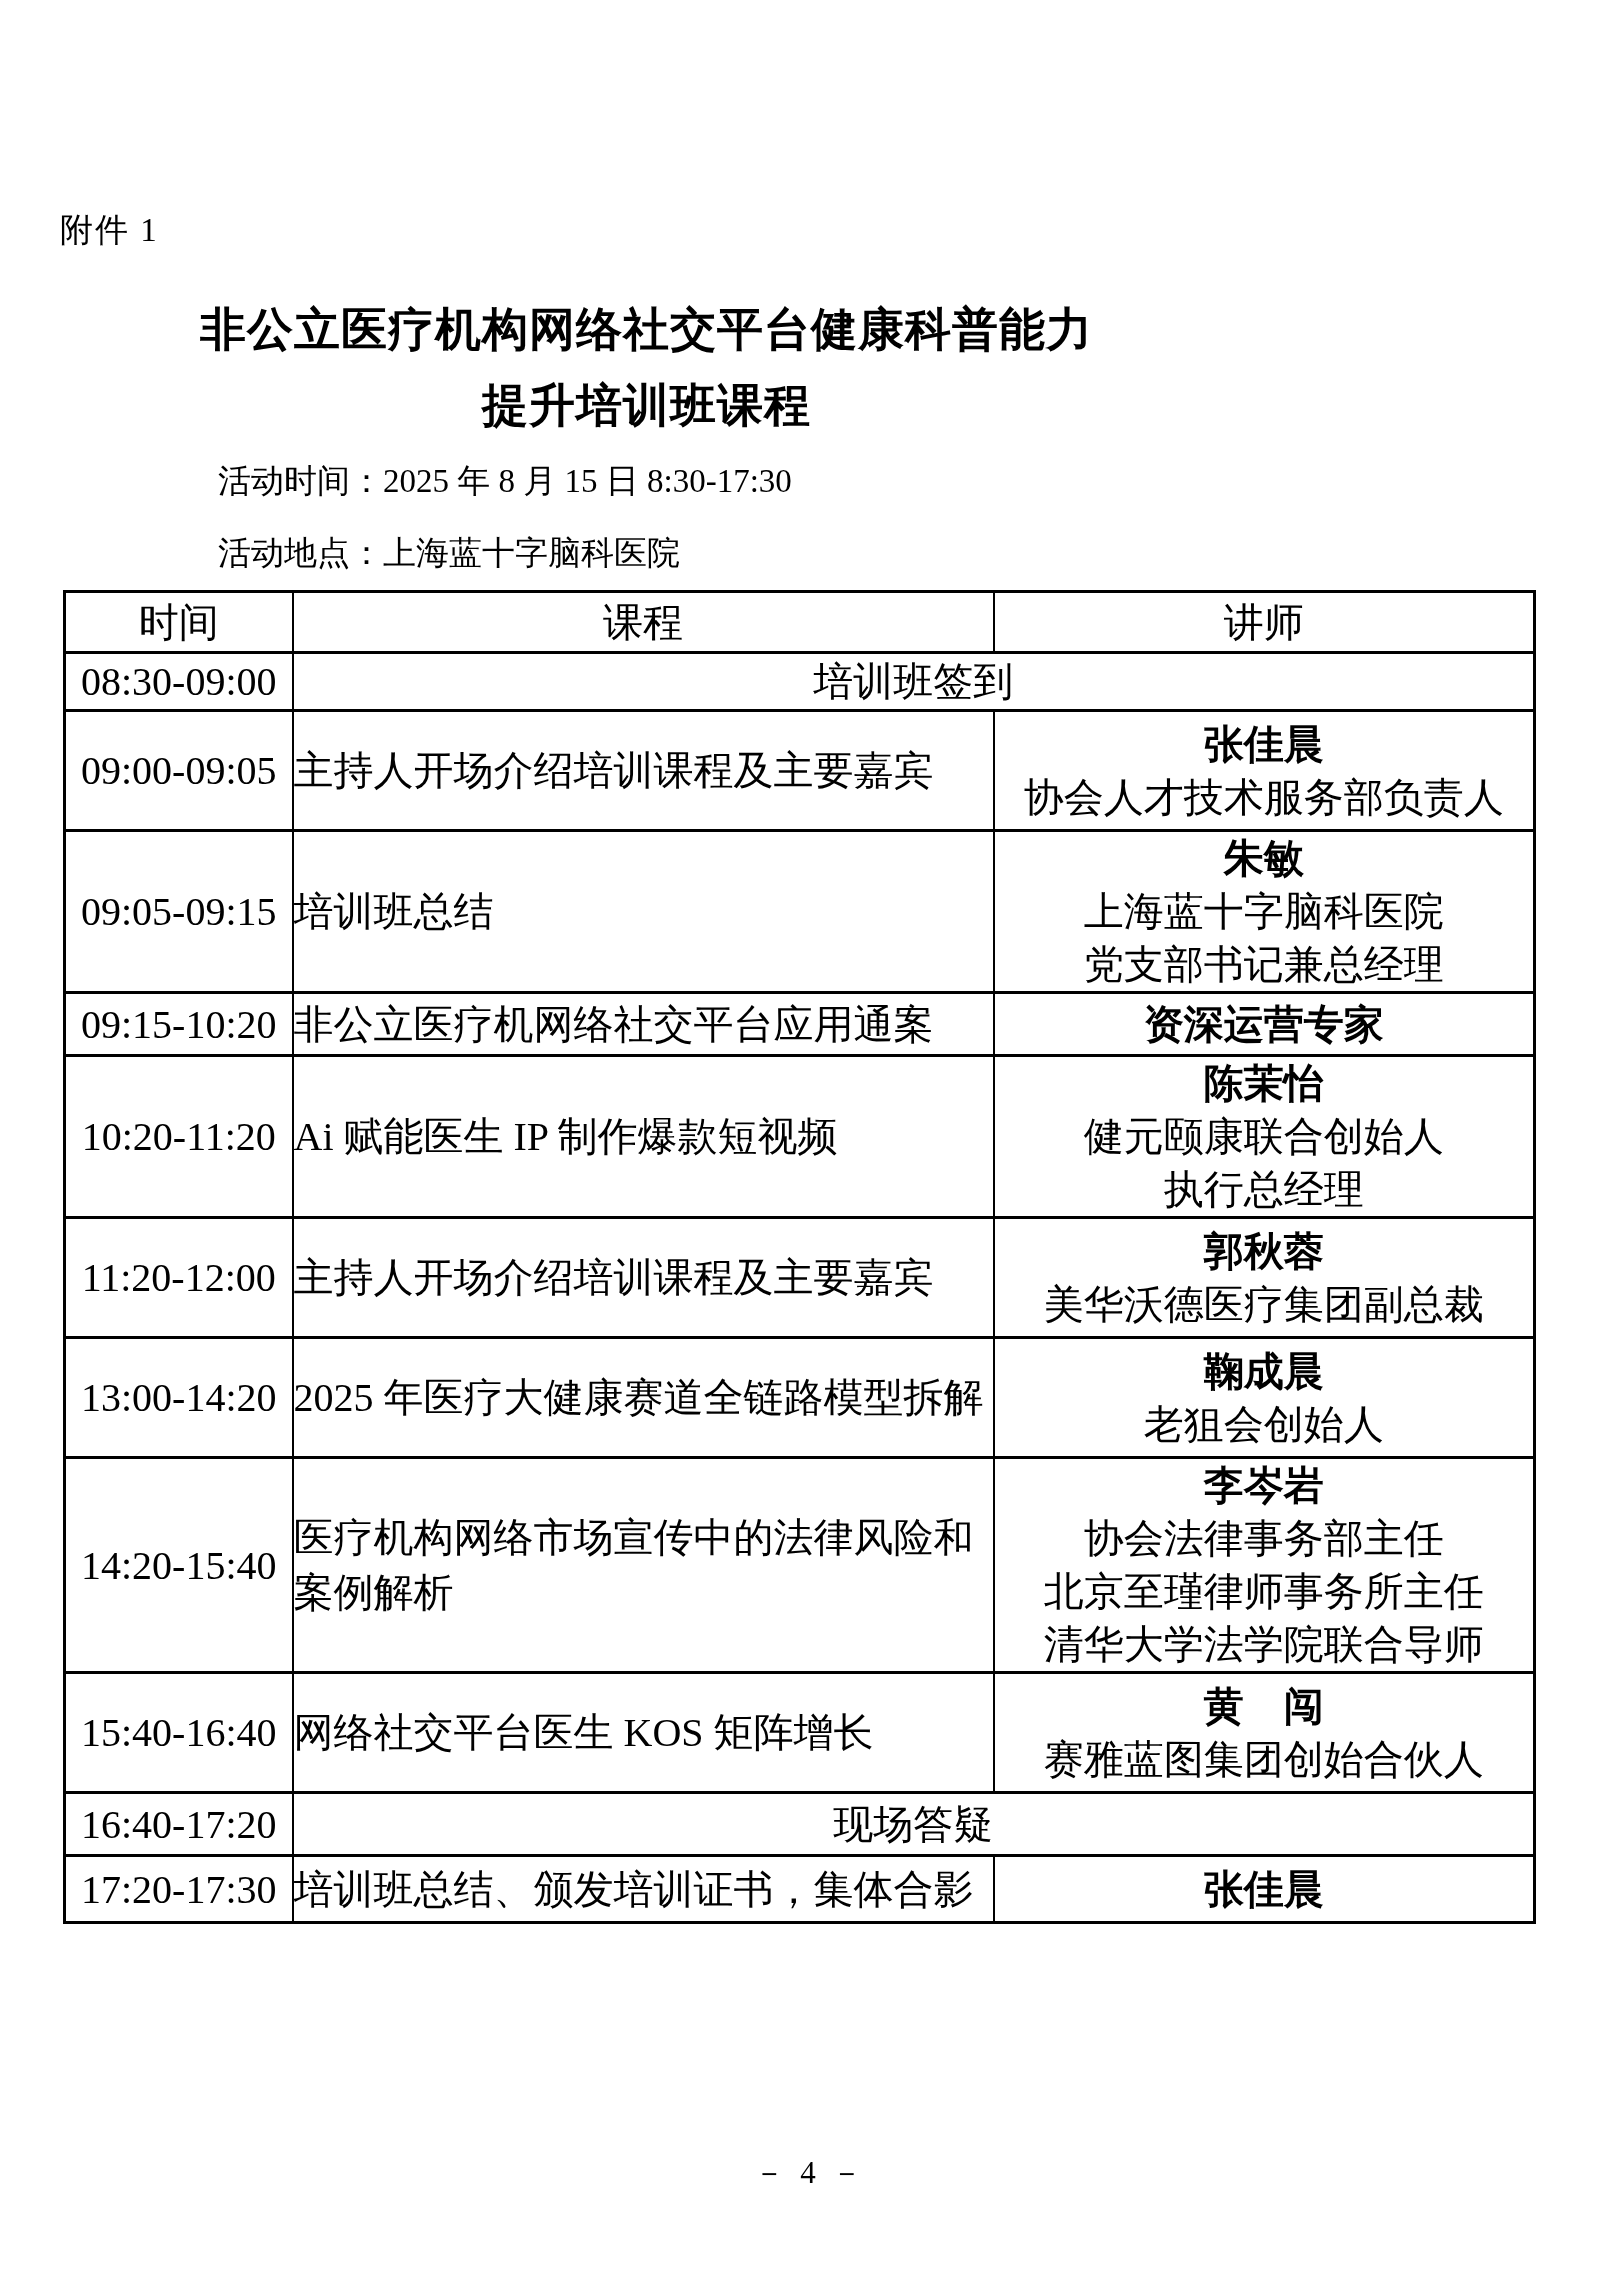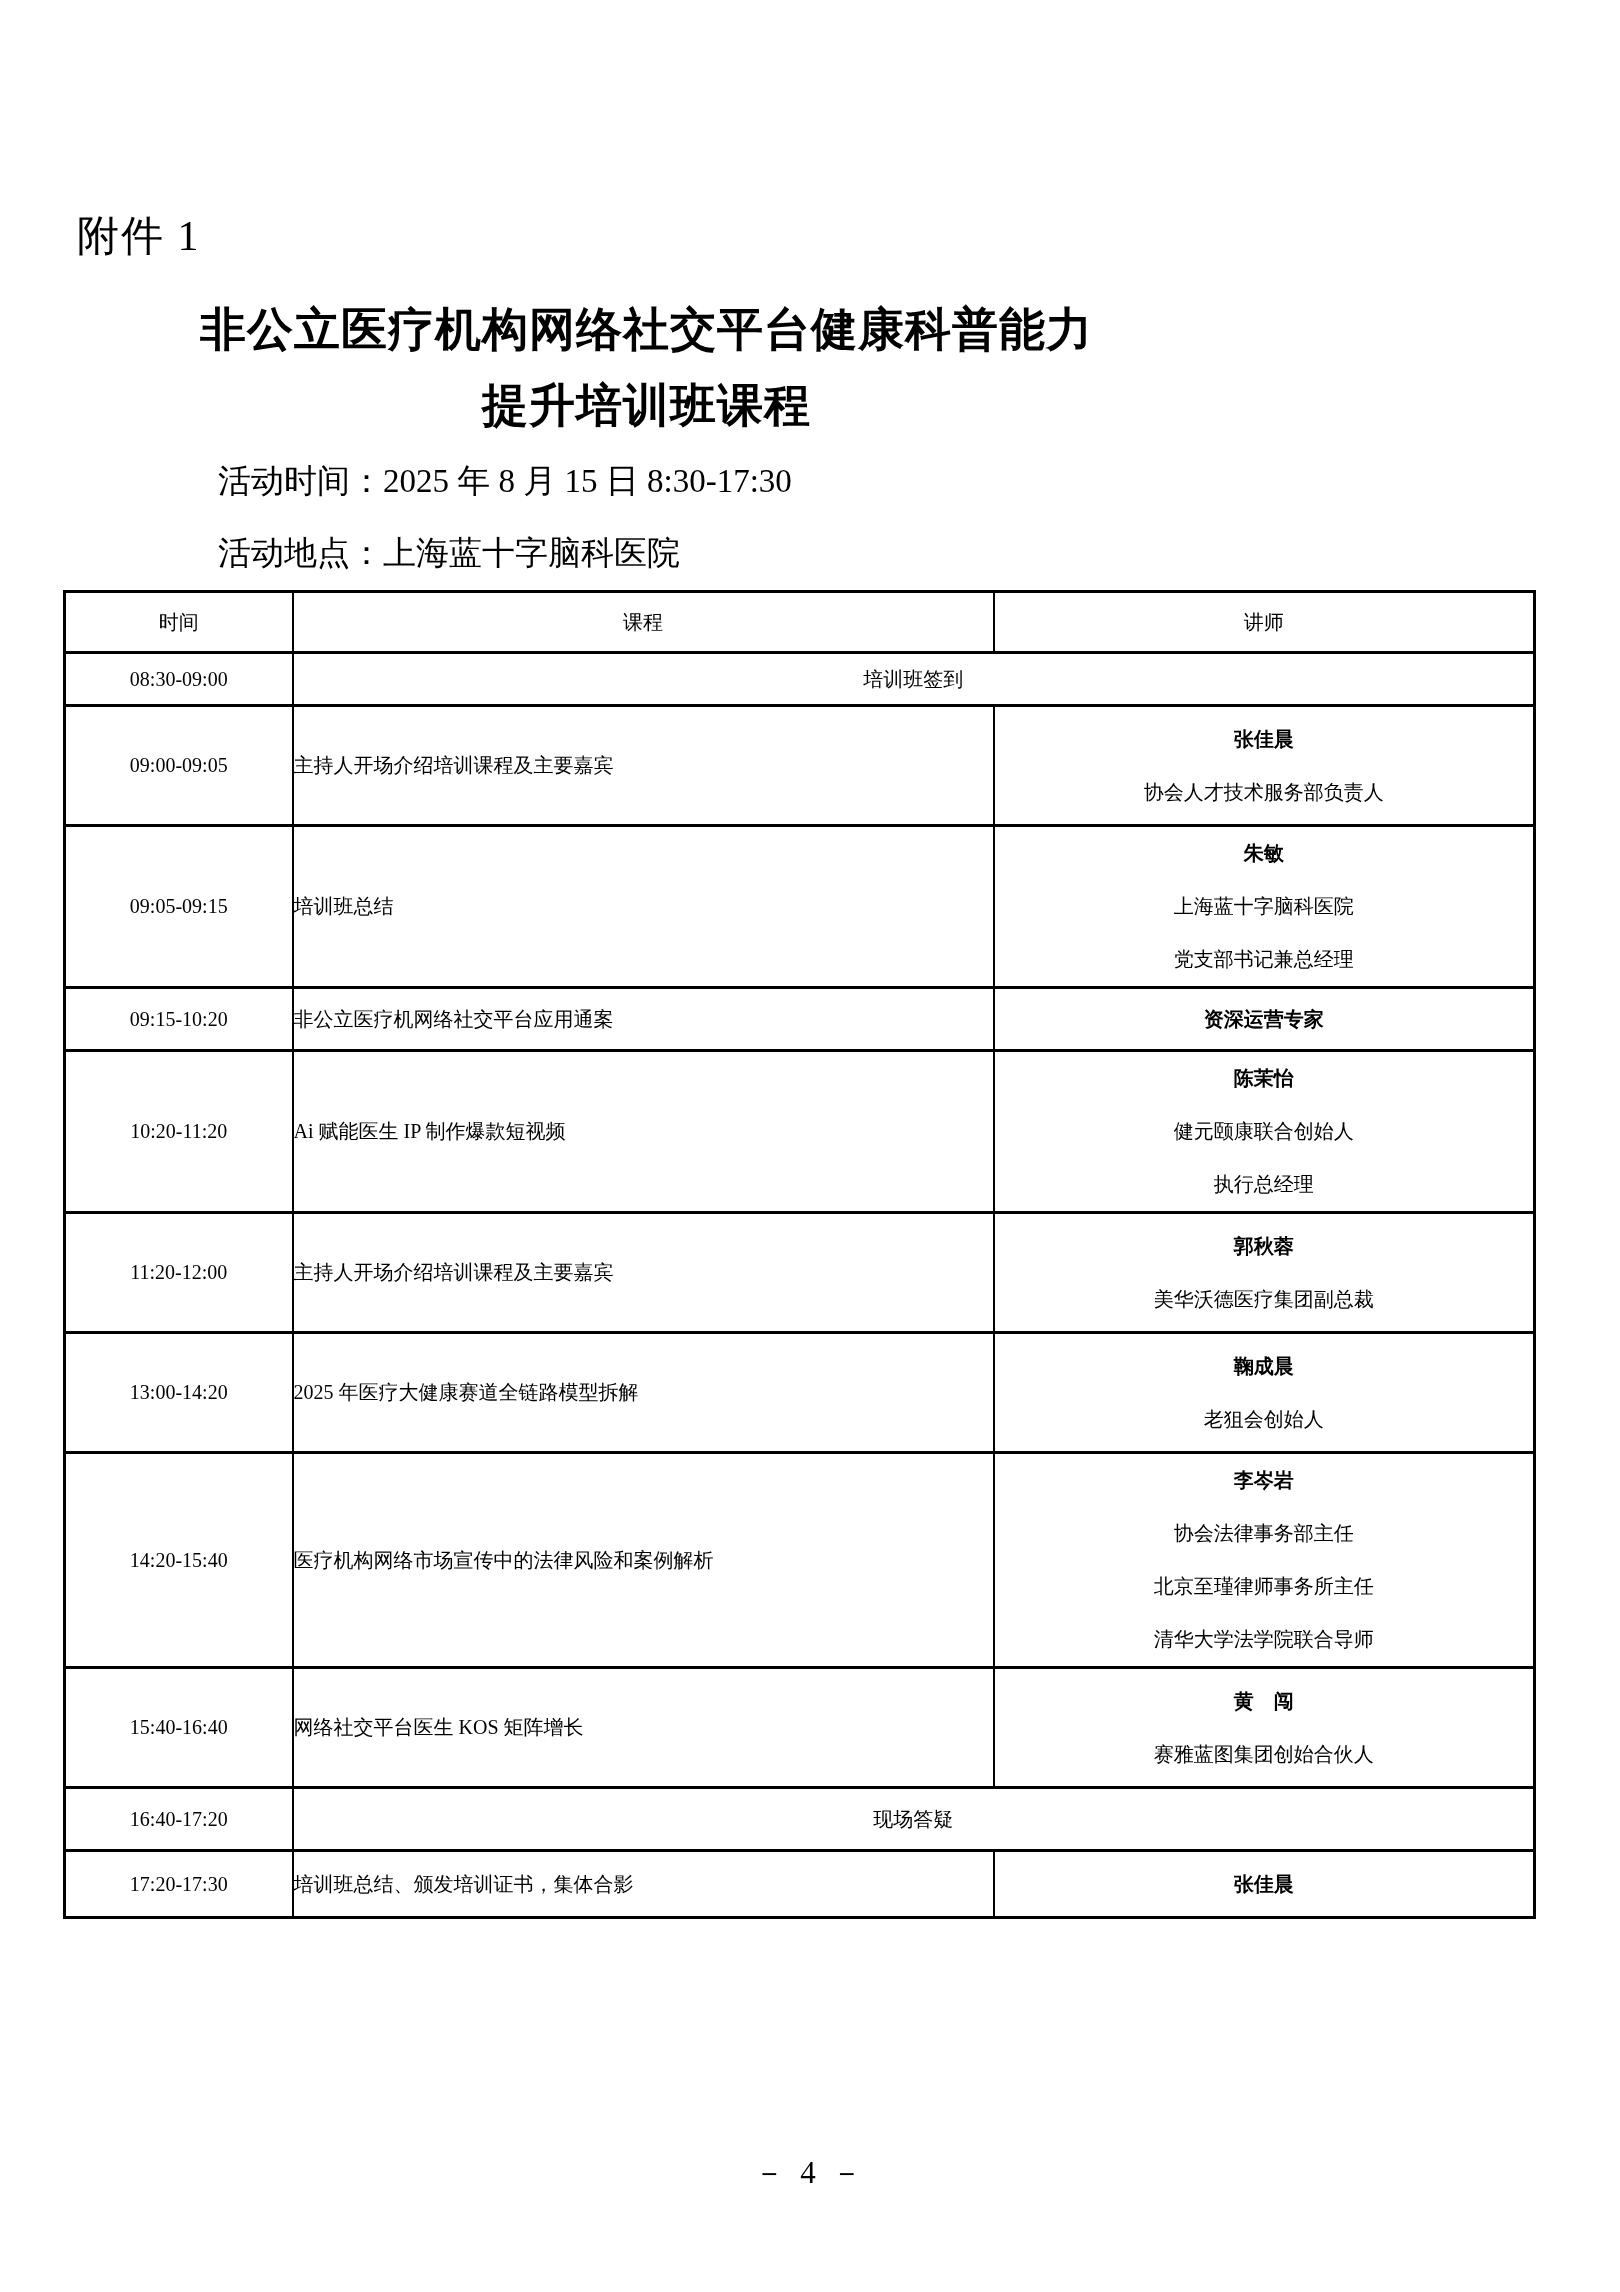--- a/index.html
+++ b/index.html
@@ -4,22 +4,22 @@
 <style>
   html,body { margin:0; padding:0; }
   body {
     width:1620px; height:2293px;
     background:#ffffff;
     position:relative;
     font-family:"Liberation Serif","DejaVu Serif",serif;
     color:#000;
   }
   .attachment-label {
-    position:absolute; left:77px; top:208px;
-    font-size:42px; letter-spacing:2px;
+    position:absolute; left:60px; top:208px;
+    font-size:33px; letter-spacing:2px;
   }
   .doc-title {
     position:absolute; left:0; width:1293px;
     text-align:center; font-weight:bold; font-size:46px;
     letter-spacing:1px; white-space:nowrap;
   }
   .doc-title.line1 { top:299px; }
   .doc-title.line2 { top:375px; }
   .meta-line {
     position:absolute; left:218px;
@@ -29,21 +29,21 @@
   .meta-line.place { top:531px; }
   table.schedule {
     position:absolute; left:63px; top:590px;
     width:1470px;
     border-collapse:collapse; table-layout:fixed;
     border:3.9px solid #000;
   }
   table.schedule th, table.schedule td {
     border-left:2.9px solid #000; border-right:2.9px solid #000;
     border-top:3.9px solid #000; border-bottom:3.9px solid #000;
-    font-size:20px; font-weight:normal;
+    font-size:40px; font-weight:normal;
     vertical-align:middle; padding:0;
     overflow:hidden;
   }
   th.col-header { text-align:center; font-weight:bold; }
   td.time-cell  { text-align:center; }
   td.course-cell {
     text-align:left; padding-left:14.7px; padding-right:108px;
     line-height:55px;
   }
   td.lecturer-cell { text-align:center; }

